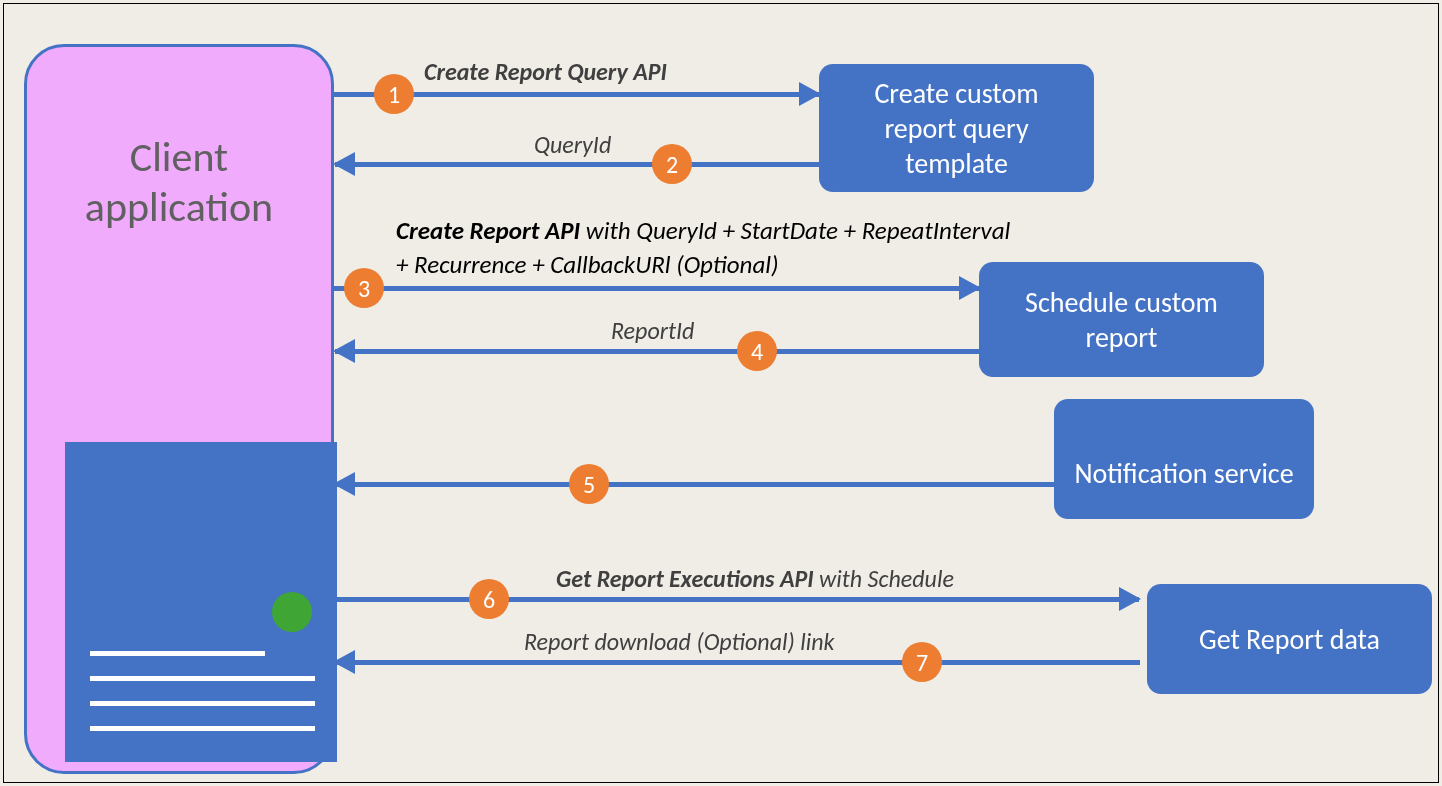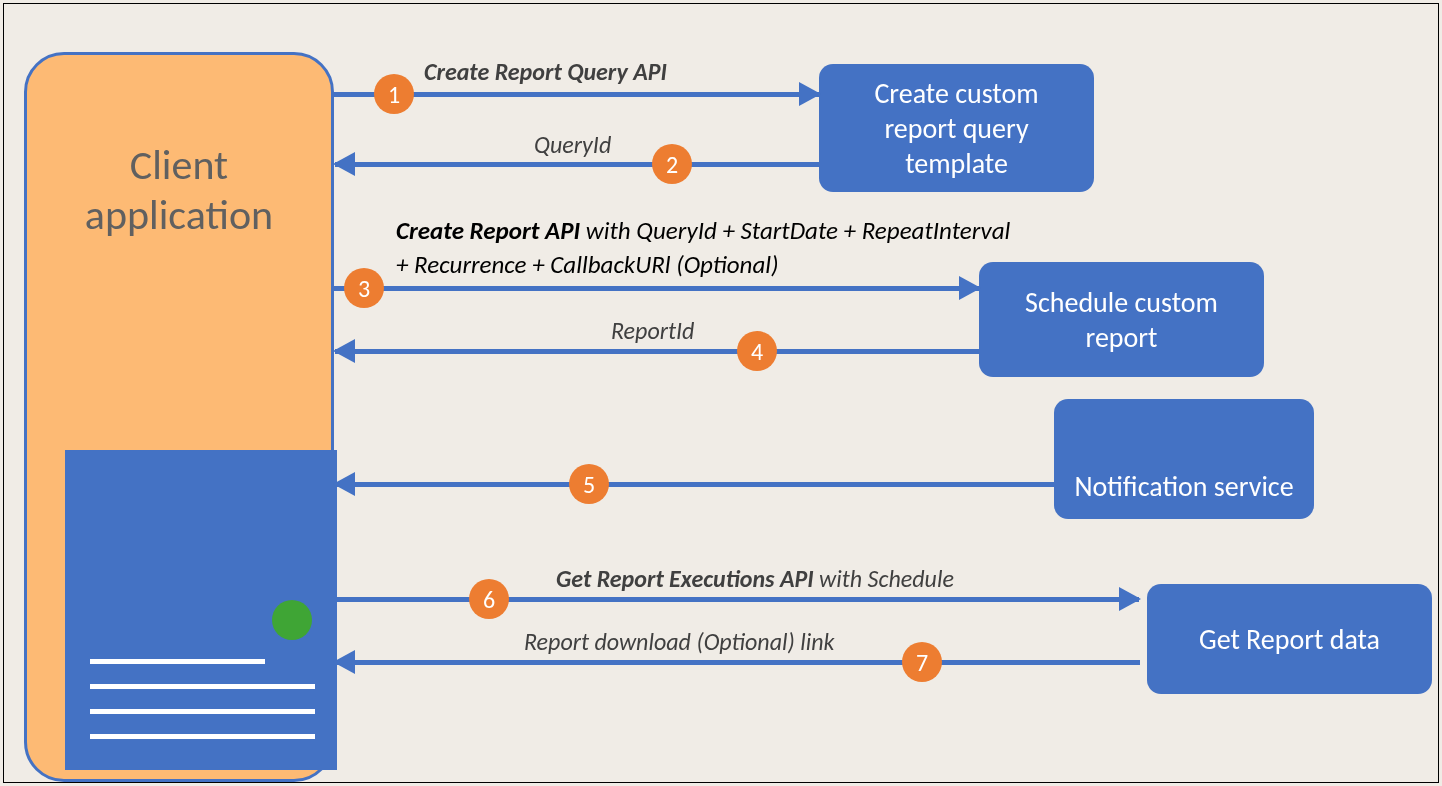--- a/index.html
+++ b/index.html
@@ -19,22 +19,21 @@
     border: 1.5px solid #000;
   }
   .client-box {
     position: absolute;
     left: 20px;
     top: 40px;
     width: 310px;
     height: 730px;
     border: 3px solid #4472c4;
     border-radius: 40px;
-    background: #fdba74;
-    margin-top: 8px;
+    background: #f0abfc;
   }
   .client-title {
     position: absolute;
     left: 0;
     right: 0;
     top: 85px;
     text-align: center;
     color: #606060;
     font-size: 42px;
     line-height: 1.2;
@@ -71,21 +70,21 @@
     position: absolute;
     background: #4472c4;
     color: #fff;
     border-radius: 14px;
     display: flex;
     align-items: center;
     justify-content: center;
     text-align: center;
     font-size: 28px;
     line-height: 1.25;
-    padding: 15px 20px;
+    padding: 28px 20px;
   }
 
   .arrow-right, .arrow-left {
     position: absolute;
     height: 5px;
     background: #4472c4;
   }
   .arrow-right::after {
     content: "";
     position: absolute;

